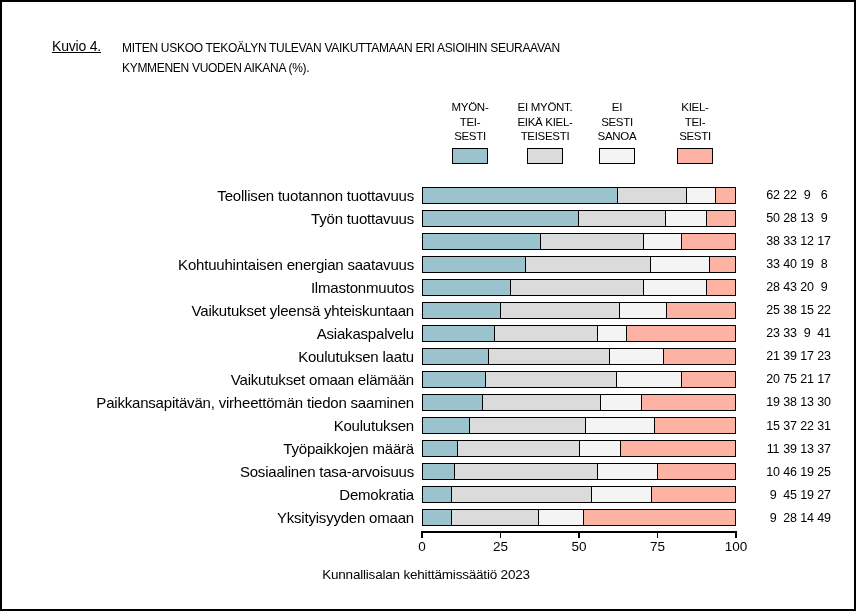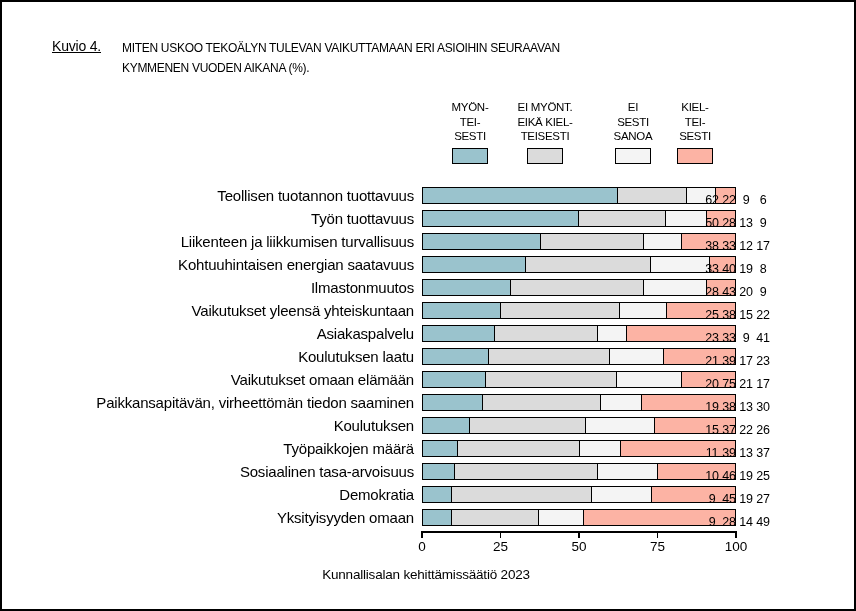--- a/index.html
+++ b/index.html
@@ -28,22 +28,22 @@
     line-height:23px; text-align:right; font-size:15px; letter-spacing:-0.2px;
     white-space:nowrap;
   }
   .bar {
     position:absolute; left:420px; top:3px; width:314px; height:17px;
     display:flex; border:1.5px solid #000; box-sizing:border-box; background:#fff;
   }
   .seg { flex-basis:0; min-width:0; }
   .seg:not(:last-child) { border-right:1.7px solid #000; }
   .vals {
-    position:absolute; left:702px; top:0; height:23px;
-    display:flex; align-items:flex-end; font-size:12.5px; letter-spacing:-0.3px;
+    position:absolute; left:763px; top:0; height:23px;
+    display:flex; align-items:center; font-size:12.5px; letter-spacing:-0.3px;
   }
   .vals span { display:inline-block; width:16px; margin-right:1px; text-align:center; }
   .axis-line { position:absolute; left:420px; top:529px; width:314px; height:1.5px; background:#000; }
   .tick { position:absolute; top:529px; width:1.5px; height:7px; background:#000; }
   .tick-label { position:absolute; top:537px; width:40px; text-align:center; font-size:13.5px; }
   .footer { position:absolute; left:0; top:565px; width:848px; text-align:center; font-size:13.5px; letter-spacing:-0.2px; }
 </style>
 </head>
 <body>
 
@@ -60,21 +60,21 @@
     <div>TEI-</div>
     <div>SESTI</div>
     <div class="swatch" style="background: rgb(154, 195, 205);"></div>
   </div>
   <div class="legend-col" style="left:498px">
     <div>EI MYÖNT.</div>
     <div>EIKÄ KIEL-</div>
     <div>TEISESTI</div>
     <div class="swatch" style="background: rgb(219, 219, 219);"></div>
   </div>
-  <div class="legend-col" style="left:586px">
+  <div class="legend-col" style="left:570px">
     <div>EI</div>
     <div>SESTI</div>
     <div>SANOA</div>
     <div class="swatch" style="background: rgb(244, 244, 244);"></div>
   </div>
   <div class="legend-col" style="left:648px">
     <div>KIEL-</div>
     <div>TEI-</div>
     <div>SESTI</div>
     <div class="swatch" style="background: rgb(252, 179, 164);"></div>
@@ -105,21 +105,20 @@
           <div class="seg" style="flex-grow: 9; background: rgb(252, 179, 164);"></div>
         </div>
         <div class="vals">
           <span>50</span>
           <span>28</span>
           <span>13</span>
           <span>9</span>
         </div>
       </div>
       <div class="row" style="top: 227.6px;">
-        <div class="row-label">Liikenteen ja liikkumisen turvallisuus</div>
         <div class="bar">
           <div class="seg" style="flex-grow: 38; background: rgb(154, 195, 205);"></div>
           <div class="seg" style="flex-grow: 33; background: rgb(219, 219, 219);"></div>
           <div class="seg" style="flex-grow: 12; background: rgb(244, 244, 244);"></div>
           <div class="seg" style="flex-grow: 17; background: rgb(252, 179, 164);"></div>
         </div>
         <div class="vals">
           <span>38</span>
           <span>33</span>
           <span>12</span>
@@ -236,21 +235,21 @@
         <div class="bar">
           <div class="seg" style="flex-grow: 15; background: rgb(154, 195, 205);"></div>
           <div class="seg" style="flex-grow: 37; background: rgb(219, 219, 219);"></div>
           <div class="seg" style="flex-grow: 22; background: rgb(244, 244, 244);"></div>
           <div class="seg" style="flex-grow: 26; background: rgb(252, 179, 164);"></div>
         </div>
         <div class="vals">
           <span>15</span>
           <span>37</span>
           <span>22</span>
-          <span>26</span>
+          <span>31</span>
         </div>
       </div>
       <div class="row" style="top: 435.05px;">
         <div class="row-label">Työpaikkojen määrä</div>
         <div class="bar">
           <div class="seg" style="flex-grow: 11; background: rgb(154, 195, 205);"></div>
           <div class="seg" style="flex-grow: 39; background: rgb(219, 219, 219);"></div>
           <div class="seg" style="flex-grow: 13; background: rgb(244, 244, 244);"></div>
           <div class="seg" style="flex-grow: 37; background: rgb(252, 179, 164);"></div>
         </div>

